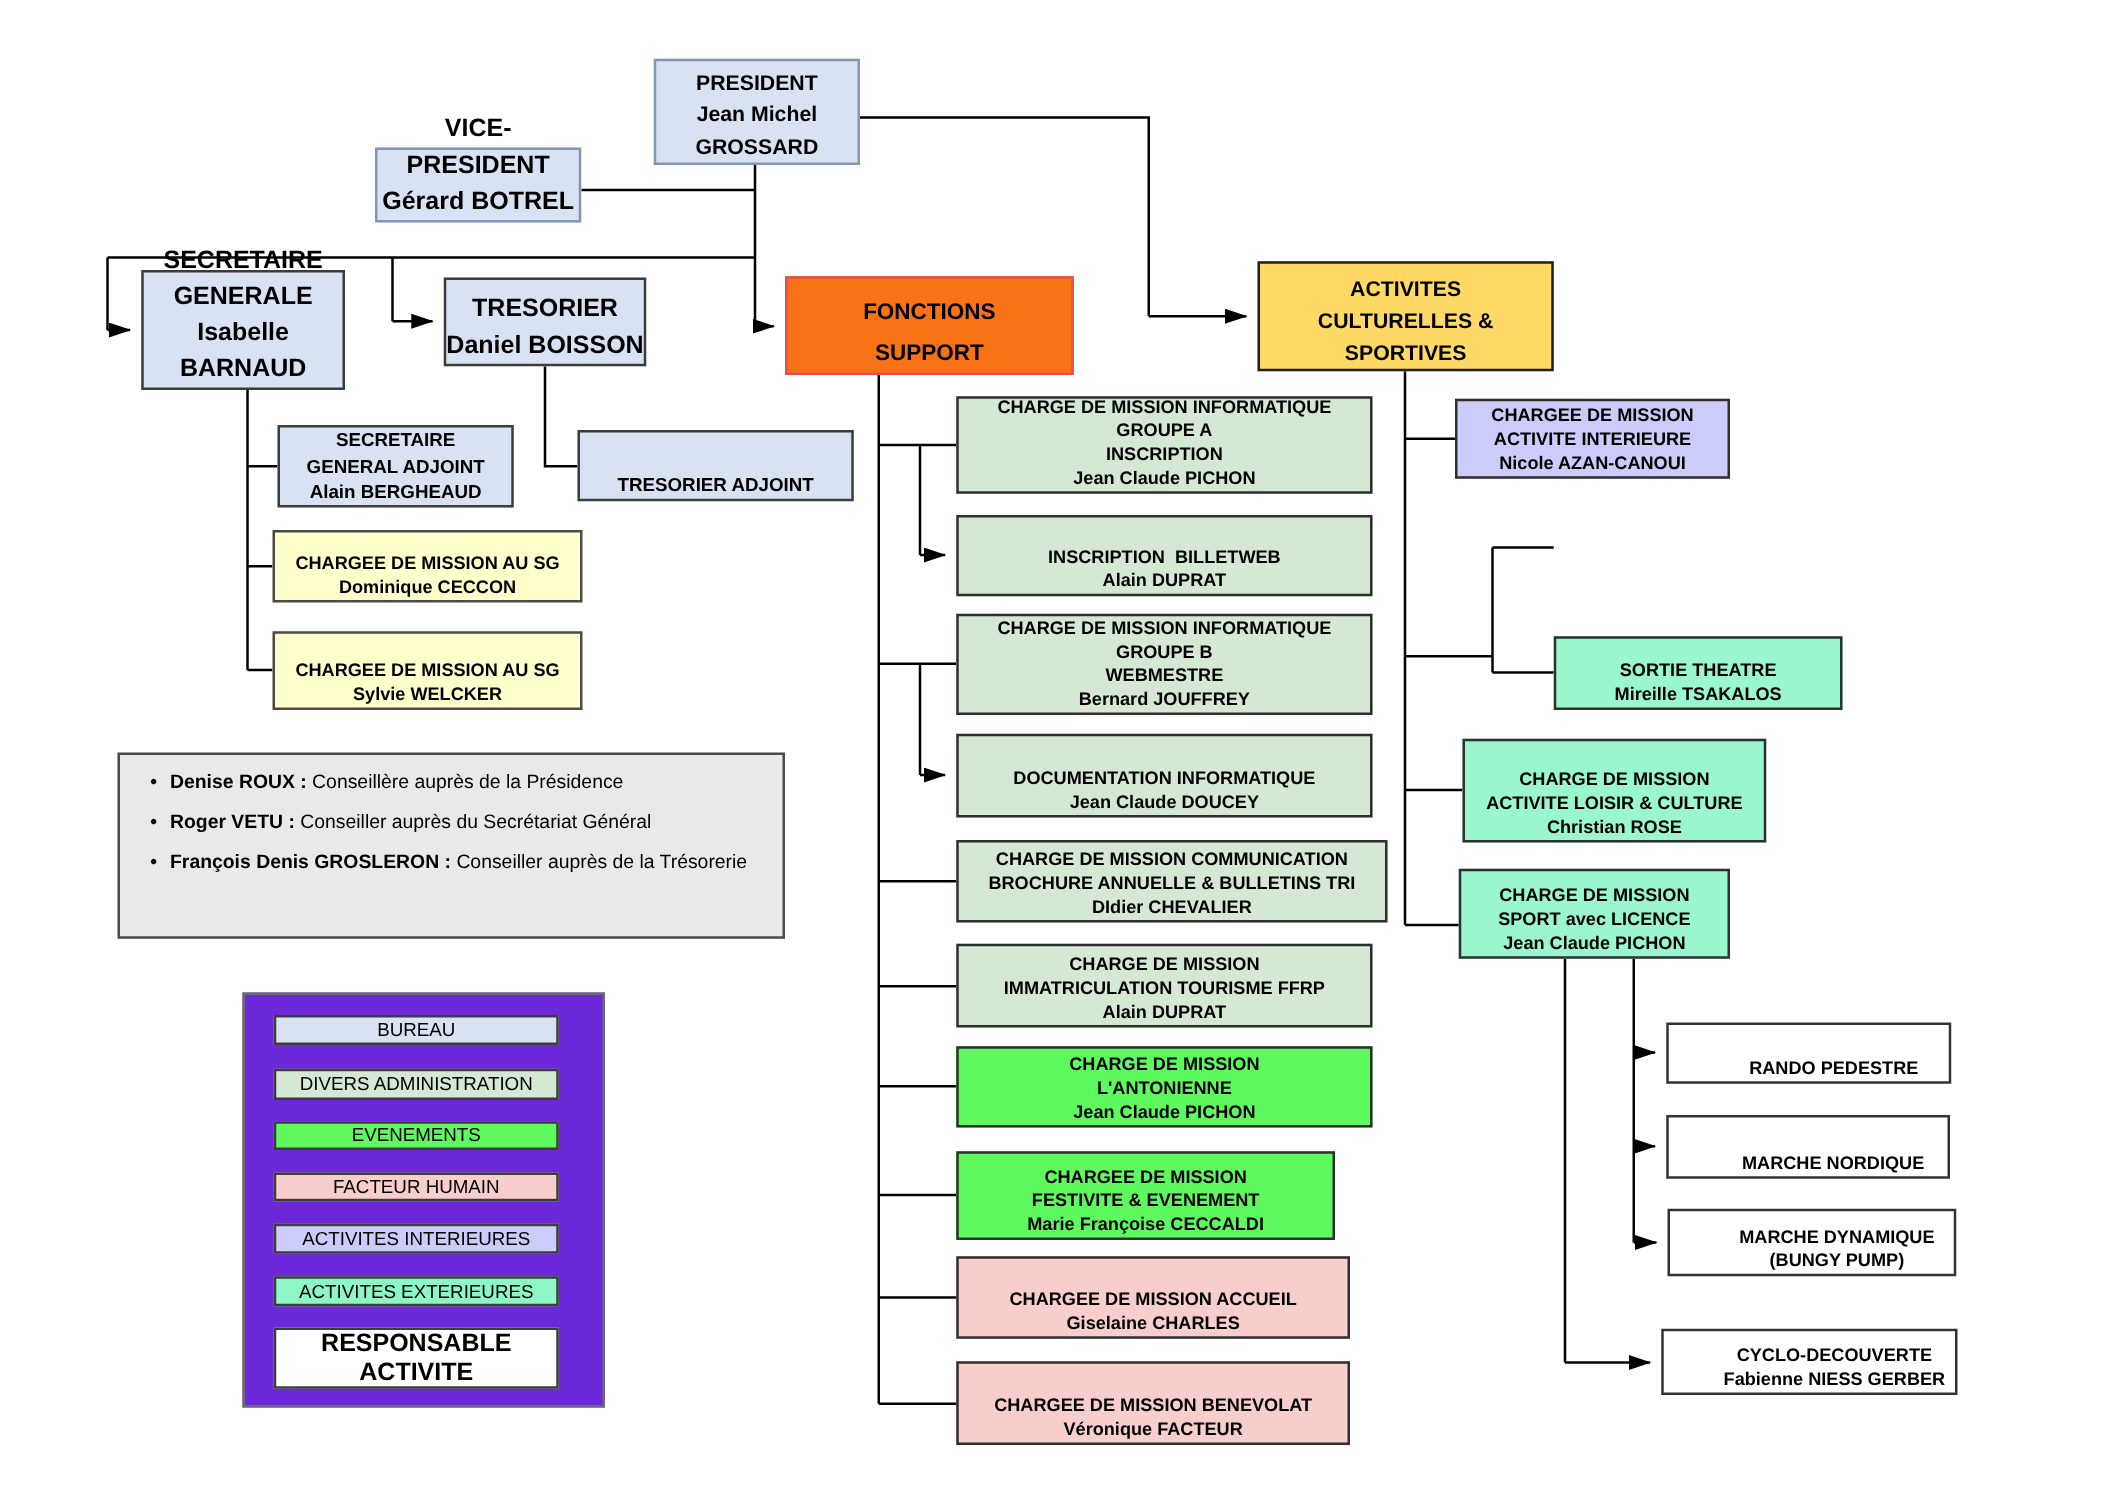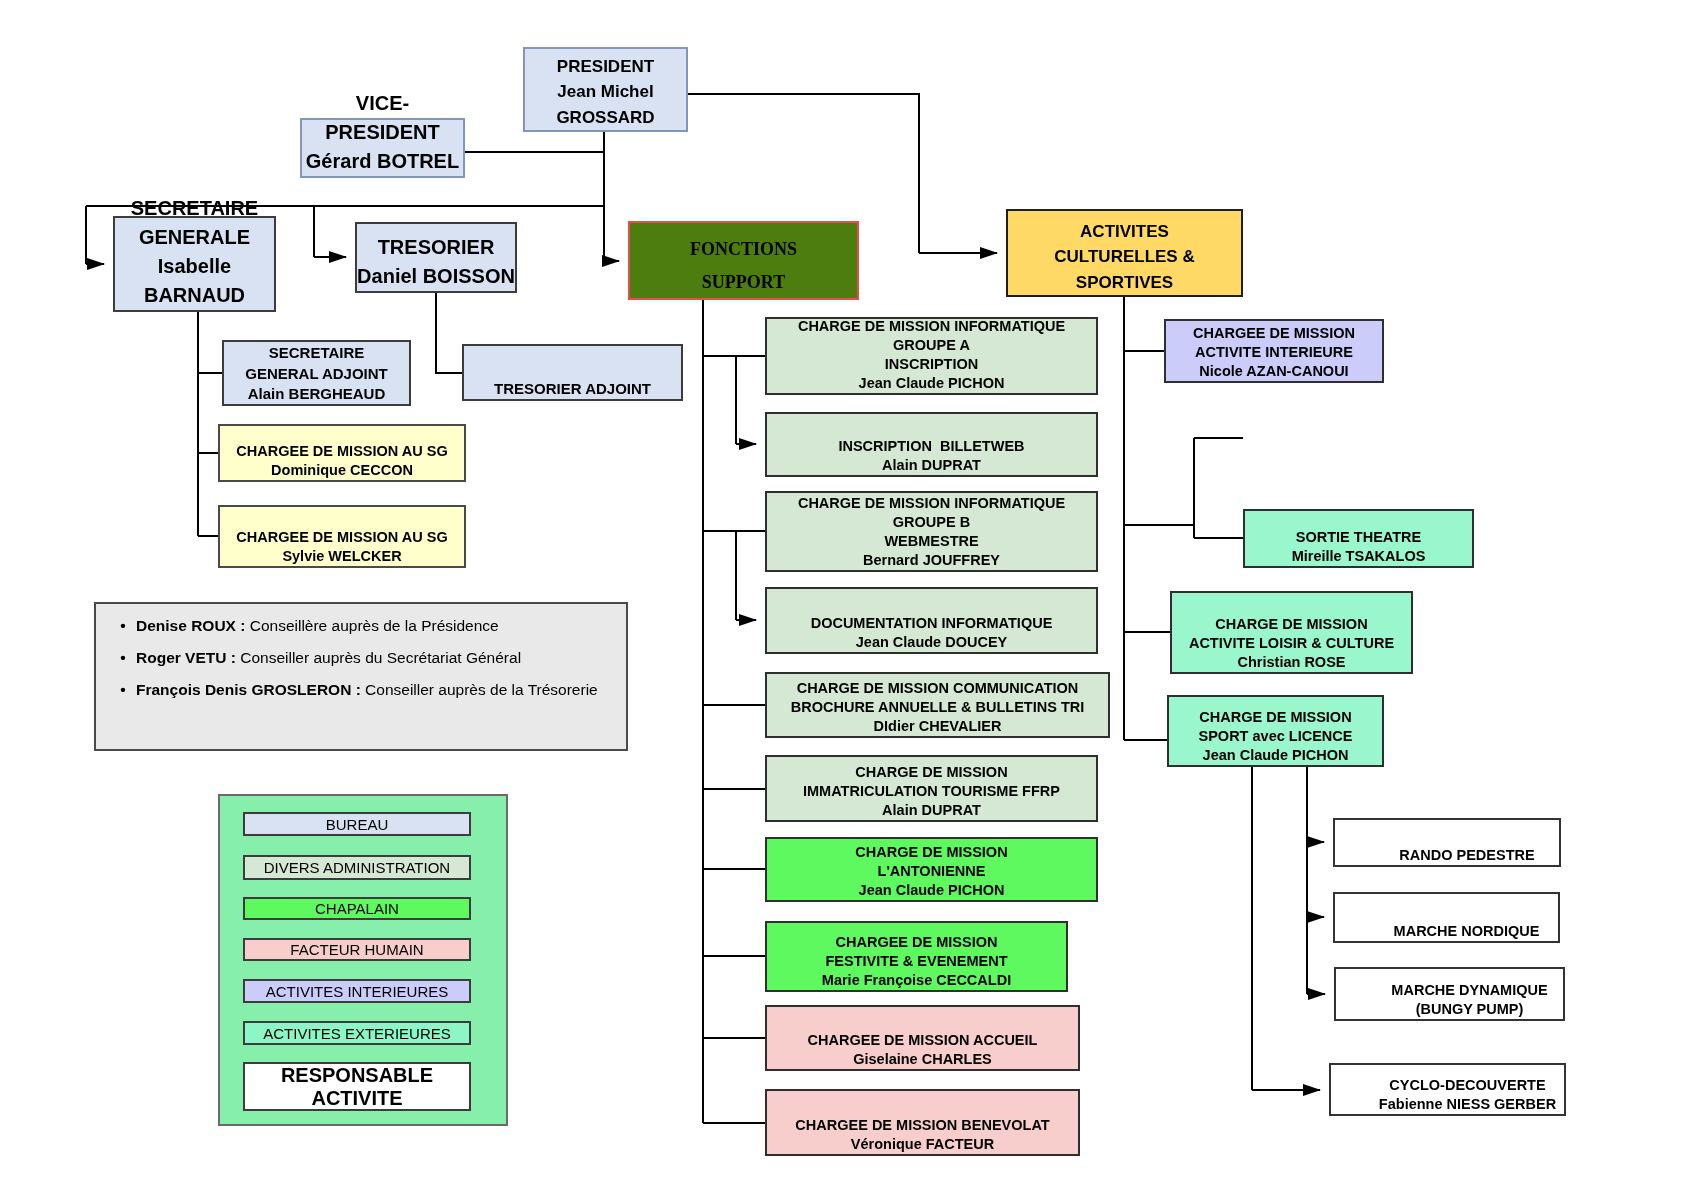--- a/index.html
+++ b/index.html
@@ -5,43 +5,43 @@
   html,body{margin:0;padding:0;background:#ffffff;}
   .stage{position:relative;width:1683px;height:1189px;background:#ffffff;overflow:hidden;
          font-family:"Liberation Sans","DejaVu Sans",sans-serif;color:#000;}
   .wires{position:absolute;left:0;top:0;width:1683px;height:1189px;}
   .node{position:absolute;display:flex;align-items:flex-end;justify-content:center;
         text-align:center;font-weight:bold;box-sizing:border-box;background:#fff;
         border:2px solid #3c3c3c;}
   .node-text{white-space:pre-line;width:100%;}
   .blue{background:#d9e2f3;}
   .blue-soft{border-color:#8496b8;}
-  .cyan{background:#4d7c0f;border-color:#e84c4c;font-family:Liberation Serif, serif;}
+  .cyan{background:#f97316;border-color:#e84c4c;}
   .orange{background:#ffd966;border-color:#1f1f1f;}
   .yellow{background:#ffffcc;border-color:#4a4a4a;}
   .pale-green{background:#d5e8d4;border-color:#2f2f2f;}
   .bright-green{background:#5ef95e;border-color:#2f2f2f;}
   .pink{background:#f8cecc;border-color:#2f2f2f;}
   .lavender{background:#ccccfa;border-color:#2f2f2f;}
   .mint{background:#9af6cc;border-color:#2f2f2f;}
   .white{background:#ffffff;border-color:#333333;padding-left:40px;}
   .f17{font-size:17px;line-height:1.5;}
   .f16{font-size:20px;line-height:1.45;}
   .f18{font-size:18px;line-height:1.8;}
   .f15{font-size:15px;line-height:1.35;}
   .f14{font-size:14.5px;line-height:1.32;}
   .advisors{position:absolute;left:94px;top:602px;width:534px;height:149px;background:#e9e9e9;
             border:2px solid #4a4a4a;box-sizing:border-box;padding:12px 10px 6px 14px;
             font-size:15.5px;line-height:1.35;text-align:left;}
   .adv-row{display:flex;margin-bottom:11px;}
   .adv-dot{width:26px;flex:0 0 26px;text-align:center;font-weight:bold;}
   .adv-text{flex:1;}
   .adv-name{font-weight:bold;}
-  .legend{position:absolute;left:194px;top:794px;width:290px;height:332px;background:#86efac;
-          border:2px solid #6b6b6b;box-sizing:border-box;margin-left:24px;}
+  .legend{position:absolute;left:194px;top:794px;width:290px;height:332px;background:#6d28d9;
+          border:2px solid #6b6b6b;box-sizing:border-box;}
   .chip{position:absolute;left:23px;width:228px;display:flex;align-items:center;justify-content:center;
         border:2px solid #3c3c3c;box-sizing:border-box;font-size:15px;font-weight:normal;text-align:center;}
 </style>
 </head>
 <body>
 
 <div class="stage">
 
   <svg class="wires" viewBox="0 0 1683 1189" xmlns="http://www.w3.org/2000/svg">
     <defs>
@@ -175,21 +175,21 @@
   </div>
 
   <div class="legend">
     <div class="chip" style="top:16px;height:24px;background:#d9e2f3;">
       <span>BUREAU</span>
     </div>
     <div class="chip" style="top:59px;height:25px;background:#d5e8d4;">
       <span>DIVERS ADMINISTRATION</span>
     </div>
     <div class="chip" style="top:101px;height:23px;background:#5ef95e;">
-      <span>CHAPALAIN</span>
+      <span>EVENEMENTS</span>
     </div>
     <div class="chip" style="top:142px;height:23px;background:#f8cecc;">
       <span>FACTEUR HUMAIN</span>
     </div>
     <div class="chip" style="top:183px;height:24px;background:#ccccfa;">
       <span>ACTIVITES INTERIEURES</span>
     </div>
     <div class="chip" style="top:225px;height:24px;background:#8cf6c6;">
       <span>ACTIVITES EXTERIEURES</span>
     </div>

